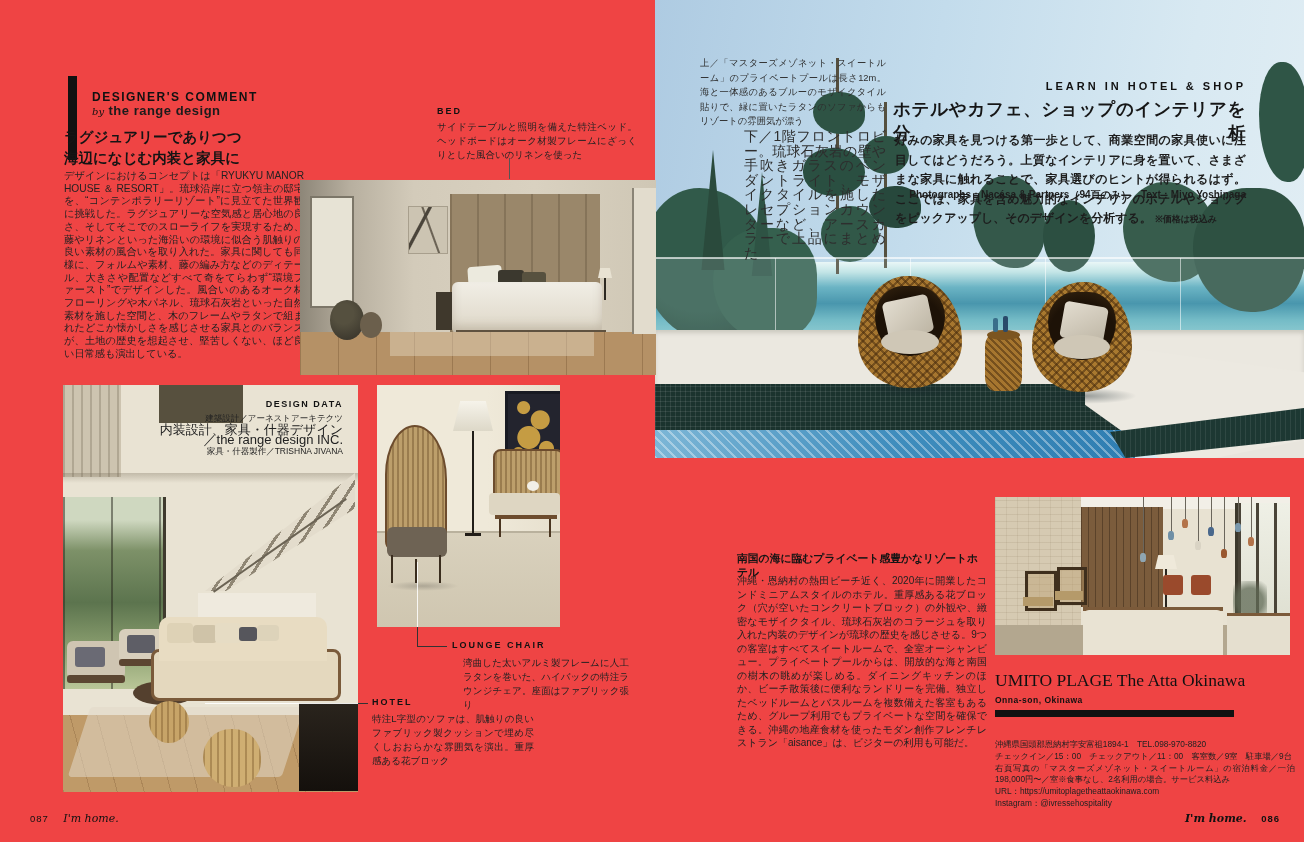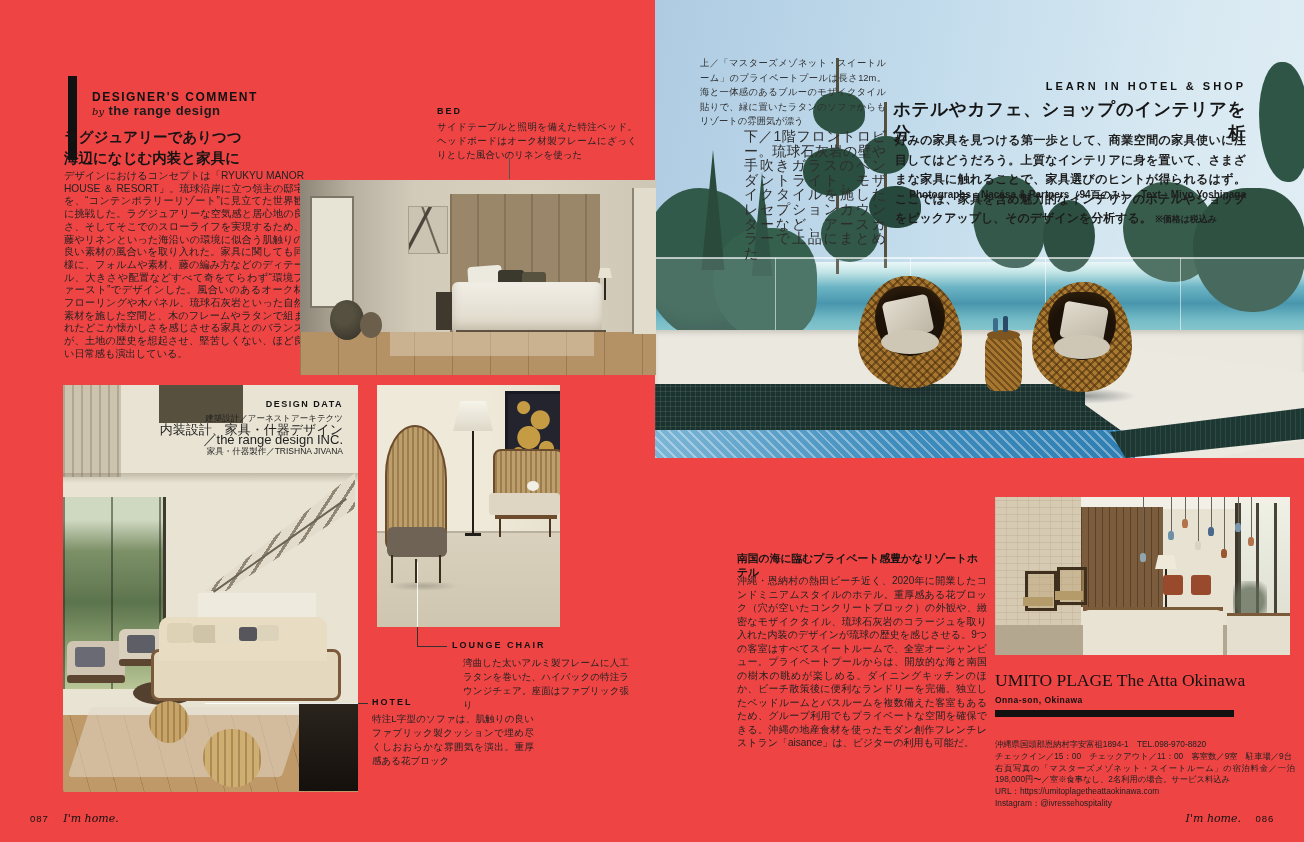--- a/index.html
+++ b/index.html
@@ -238,18 +238,18 @@
   <div class="abs" style="left:995px;top:710px;width:239px;height:7px;background:#111;"></div>
 
   <div class="abs" style="left:995px;top:739px;width:300px;font-size:8.3px;line-height:11.8px;color:#222;">
     <div>沖縄県国頭郡恩納村字安富祖1894-1　TEL.098-970-8820</div>
     <div>チェックイン／15：00　チェックアウト／11：00　客室数／9室　駐車場／9台</div>
     <div class="jp">右頁写真の「マスターズメゾネット・スイートルーム」の宿泊料金／一泊198,000円〜／室※食事なし、2名利用の場合。サービス料込み</div>
     <div>URL：https://umitoplagetheattaokinawa.com</div>
     <div>Instagram：@ivressehospitality</div>
   </div>
 
-  <div class="abs" style="left:1180px;top:808px;width:100px;text-align:center;">
+  <div class="abs" style="left:1180px;top:808px;width:100px;text-align:right;font-weight:bold;">
     <span class="brand">I'm home.</span>
     <span class="pgnum" style="margin-left:10px;">086</span>
   </div>
 
 </div>
 
 </body></html>

